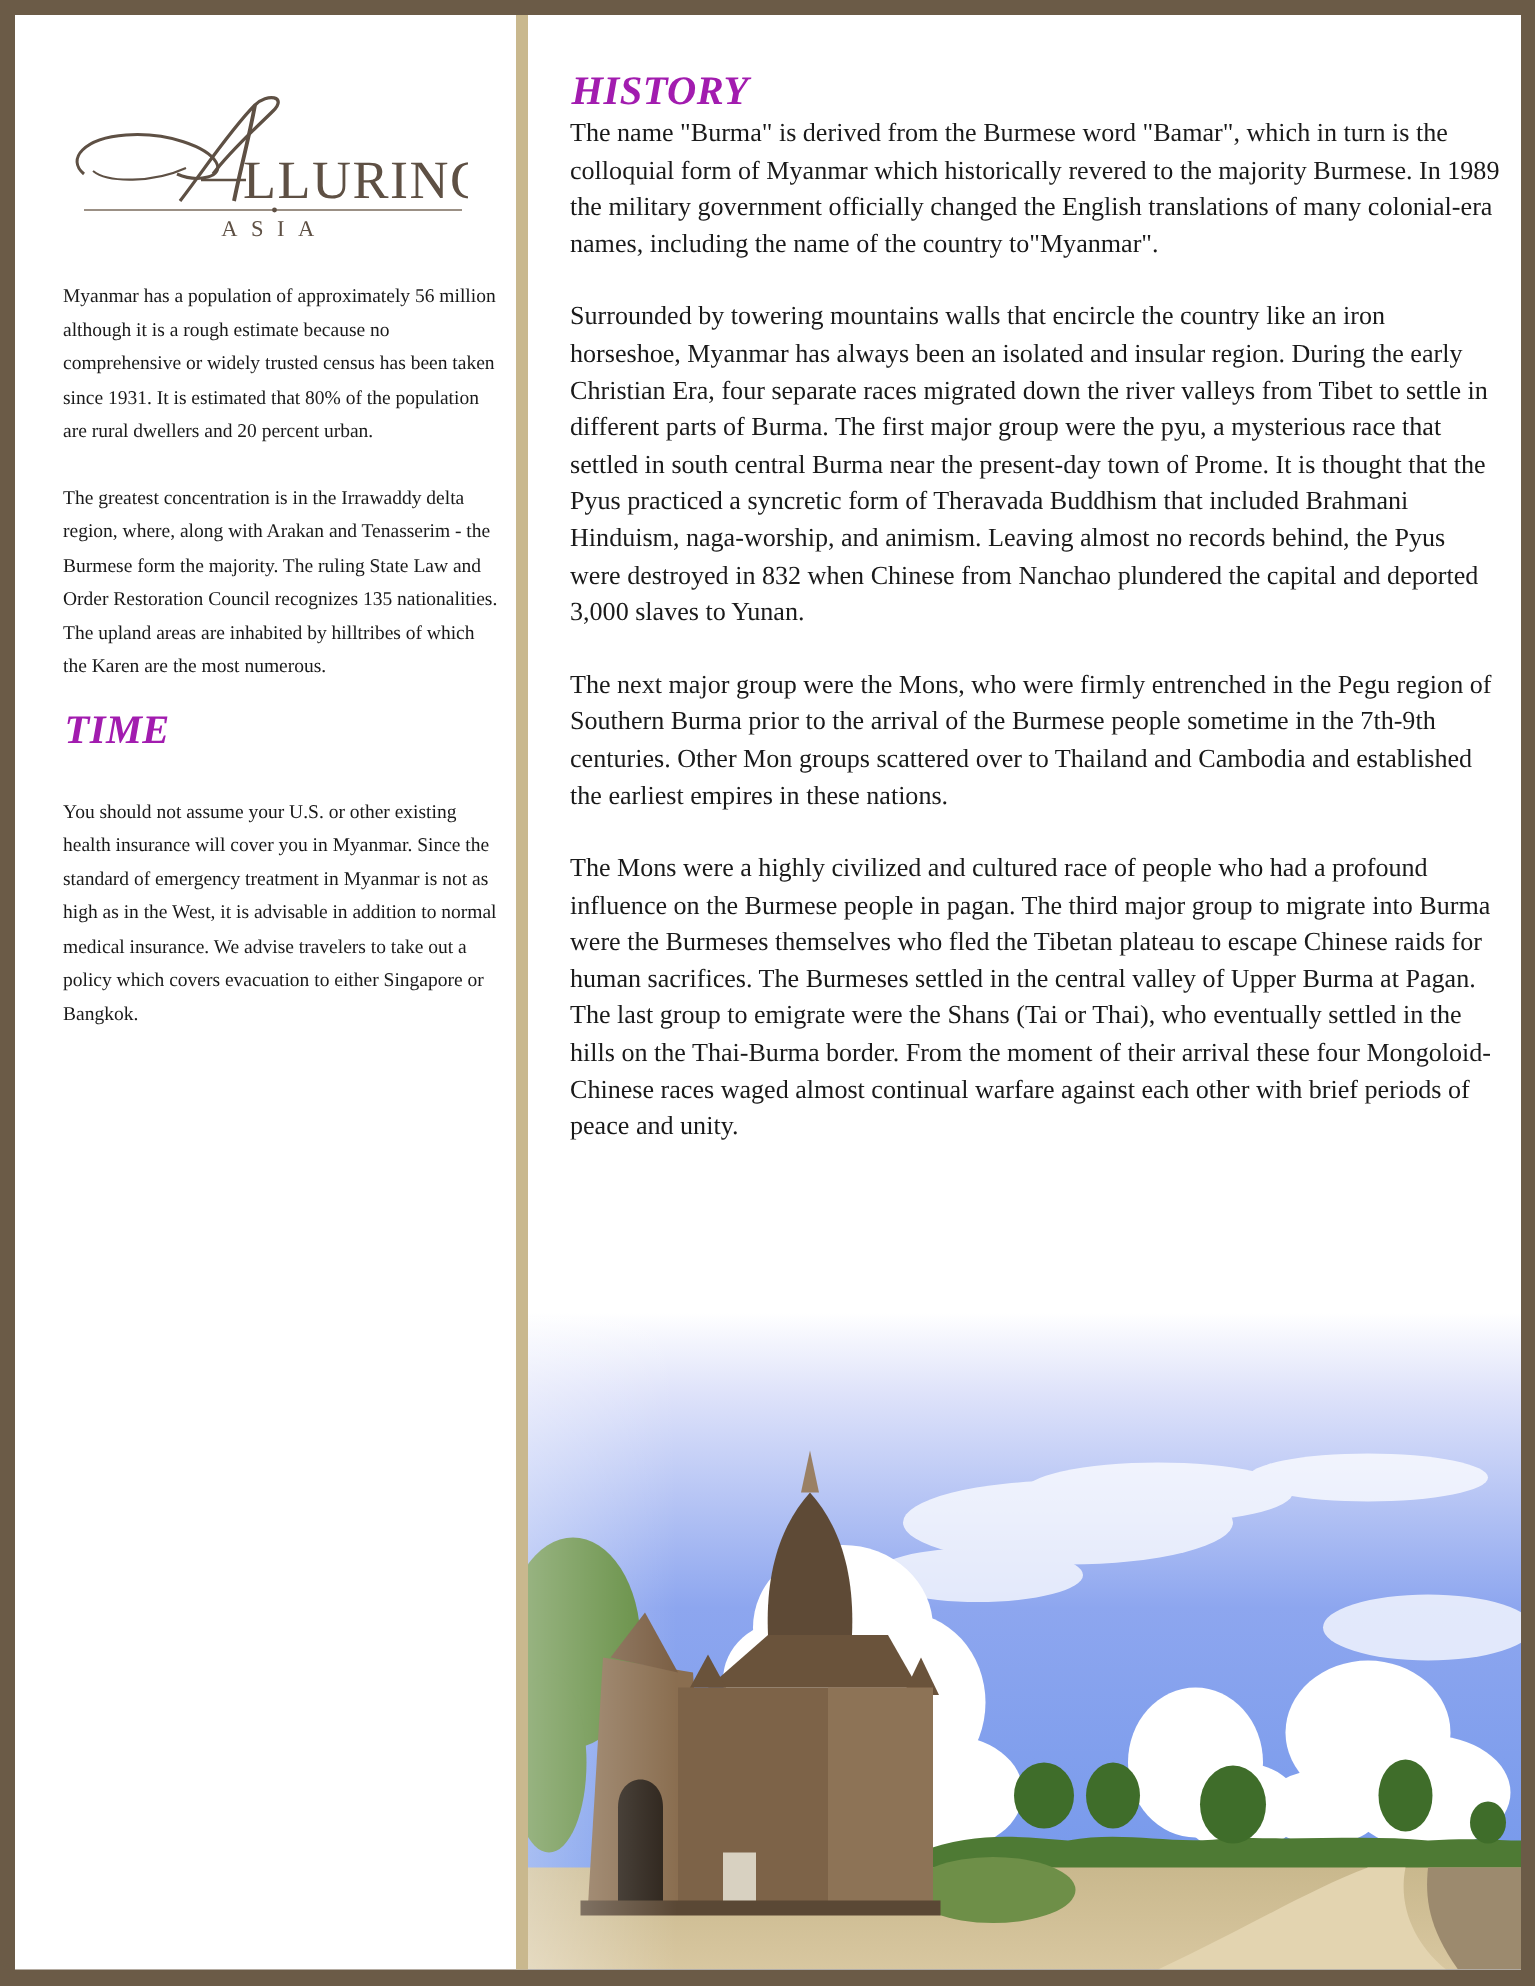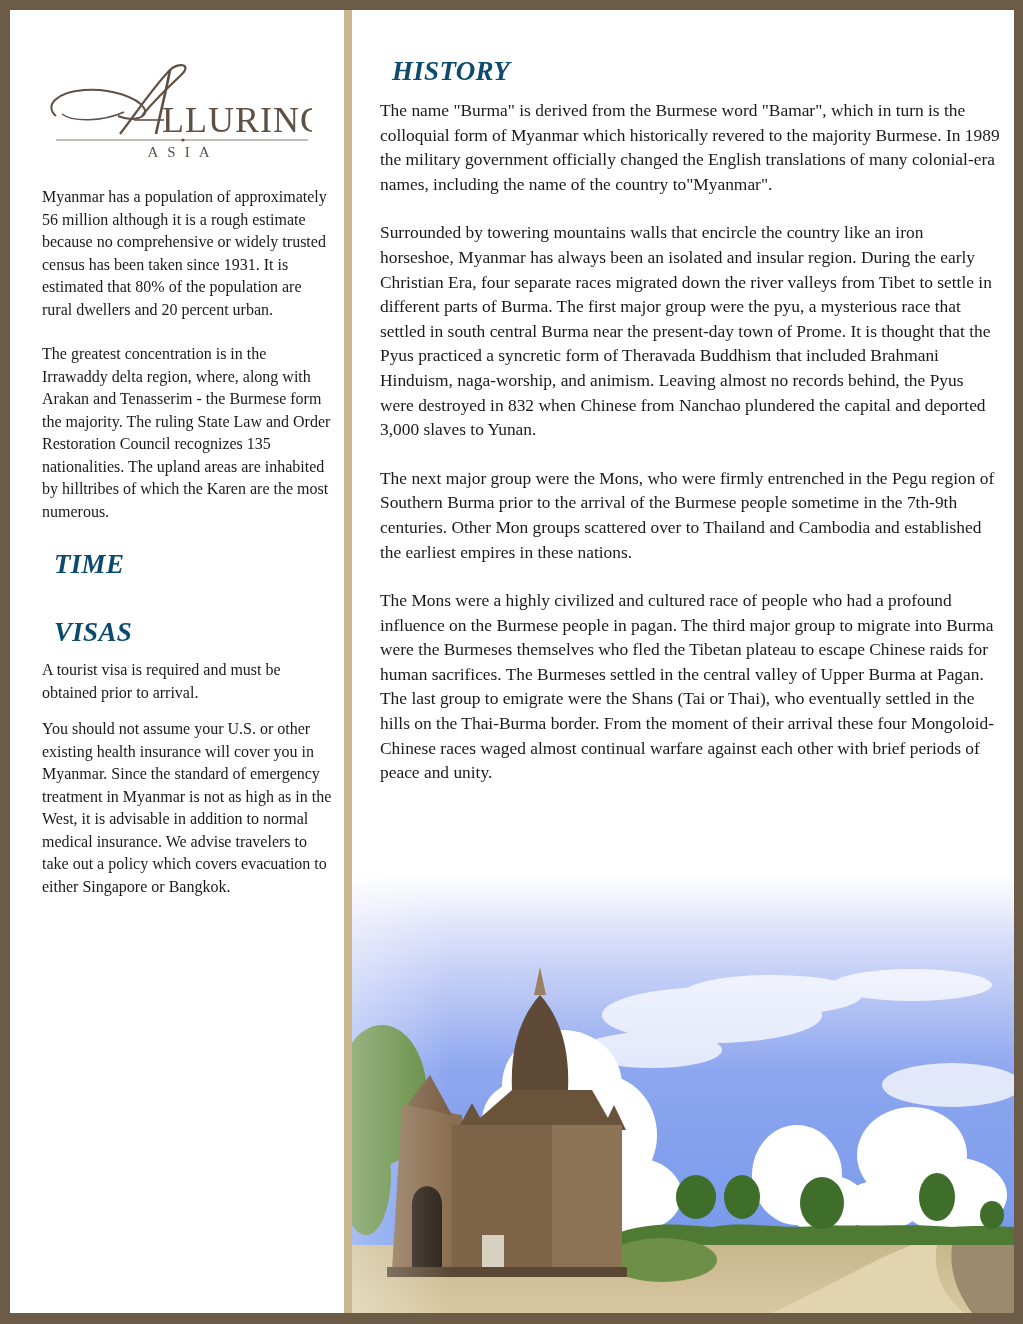--- a/index.html
+++ b/index.html
@@ -36,34 +36,34 @@
       width: 290px;
     }
     .right-col {
       position: absolute;
       left: 370px; top: 34px;
       width: 620px;
     }
     .section-title {
       font-family: "Liberation Serif", "DejaVu Serif", serif;
       font-style: italic;
-      color: #0c4a6e;
+      color: #a21caf;
       font-size: 27px;
       line-height: 30px;
-      margin: 12px;
+      margin: 1px;
       letter-spacing: 0.3px;
     }
     .body-text {
       font-family: "Liberation Serif", "DejaVu Serif", serif;
       color: #1a1a1a;
       font-size: 16.2px;
       line-height: 22.6px;
       margin: 0;
     }
-    .left-col .body-text { font-size: 16px; line-height: 22.5px; }
+    .left-col .body-text { font-size: 13px; line-height: 22.5px; }
     .right-col .body-text { font-size: 17.4px; line-height: 24.6px; }
     .para-gap { height: 24px; }
     .left-col .para-gap { height: 22px; }
     .sec-gap-sm { height: 14px; }
 
     .photo {
       position: absolute;
       left: 342px; top: 865px;
       width: 662px; height: 438px;
       overflow: hidden;
@@ -94,24 +94,20 @@
     <section>
       <p class="body-text">Myanmar has a population of approximately 56 million although it is a rough estimate because no comprehensive or widely trusted census has been taken since 1931. It is estimated that 80% of the population are rural dwellers and 20 percent urban.</p>
       <div class="para-gap"></div>
       <p class="body-text">The greatest concentration is in the Irrawaddy delta region, where, along with Arakan and Tenasserim - the Burmese form the majority. The ruling State Law and Order Restoration Council recognizes 135 nationalities. The upland areas are inhabited by hilltribes of which the Karen are the most numerous.</p>
     </section>
     <div class="sec-gap-sm"></div>
     <section>
       <h2 class="section-title">TIME</h2>
     </section>
     <div class="sec-gap-sm"></div>
-    <section>
-      <h2 class="section-title">VISAS</h2>
-      <p class="body-text">A tourist visa is required and must be obtained prior to arrival.</p>
-    </section>
     <div class="sec-gap-sm"></div>
     <section>
       <p class="body-text">You should not assume your U.S. or other existing health insurance will cover you in Myanmar. Since the standard of emergency treatment in Myanmar is not as high as in the West, it is advisable in addition to normal medical insurance. We advise travelers to take out a policy which covers evacuation to either Singapore or Bangkok.</p>
     </section>
   </div>
 
   <div class="divider"></div>
 
   <div class="right-col">
     <section>

